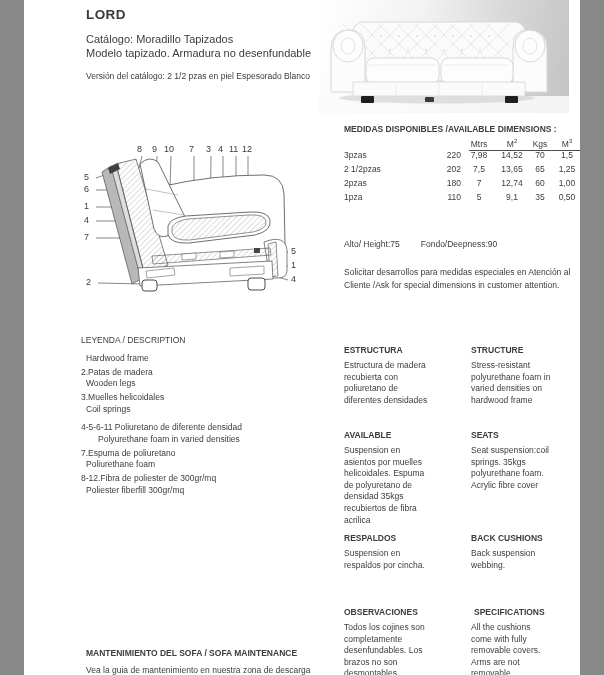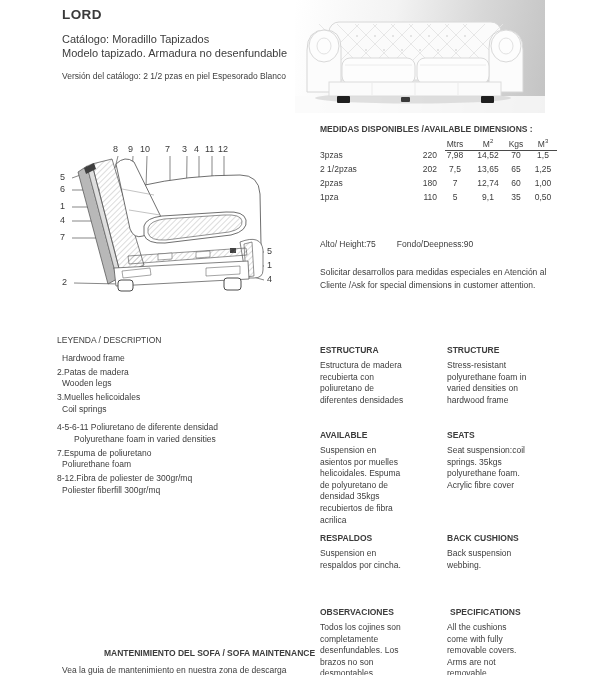--- a/index.html
+++ b/index.html
@@ -1,18 +1,18 @@
 <!DOCTYPE html>
 <html><head>
 <meta charset="utf-8">
 <style>
   html,body{margin:0;padding:0;background:#888;}
   .page{
-    position:relative;width:604px;height:675px;margin:0 auto;background:#ffffff;
-    font-family:"Liberation Sans", sans-serif;color:#3c3c3c;overflow:hidden;
+    position:relative;width:548px;height:675px;margin:0 auto;background:#ffffff;
+    font-family:"Liberation Sans", sans-serif;color:#3c3c3c;overflow:hidden;padding-left:8px;
     -webkit-font-smoothing:antialiased;
   }
   .abs{position:absolute;}
   .pre{white-space:pre-line;}
 
   
   .page-title{left:62px;top:7px;font-size:13.5px;font-weight:bold;letter-spacing:.4px;color:#3a3a3a;}
   .catalog-block{left:62px;top:33px;font-size:11px;line-height:13.5px;}
   .version-line{left:62px;top:71px;font-size:8.5px;}
 
@@ -53,21 +53,21 @@
 
   
   .sec-es{position:absolute;left:320px;width:114px;}
   .sec-en{position:absolute;left:447px;width:120px;}
   .sec-title{font-size:8.5px;font-weight:bold;margin-bottom:5px;}
   .sec-body{font-size:8.5px;line-height:11.6px;white-space:pre-line;}
   .top-s0{top:345px;} .top-s1{top:430px;} .top-s2{top:533px;} .top-s3{top:607px;}
   .indent-sm{padding-left:3px;}
 
   
-  .maint-title{left:62px;top:648px;font-size:8.5px;font-weight:bold;margin-left:42px;}
+  .maint-title{left:62px;top:648px;font-size:8.5px;font-weight:bold;}
   .maint-body{left:62px;top:665px;font-size:8.5px;}
 </style>
 </head>
 <body>
 
 <div class="page">
 
   <div class="abs page-title">LORD</div>
   <div class="abs catalog-block pre">Catálogo: Moradillo Tapizados
 Modelo tapizado. Armadura  no desenfundable</div>

